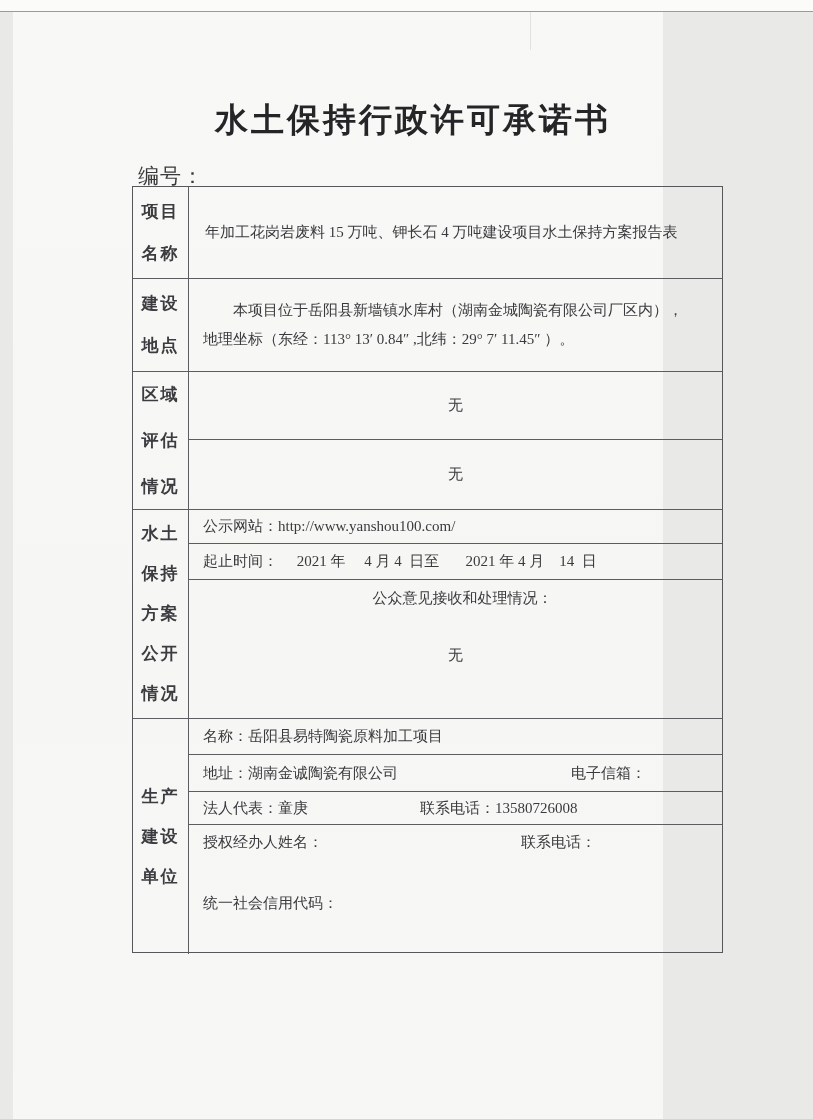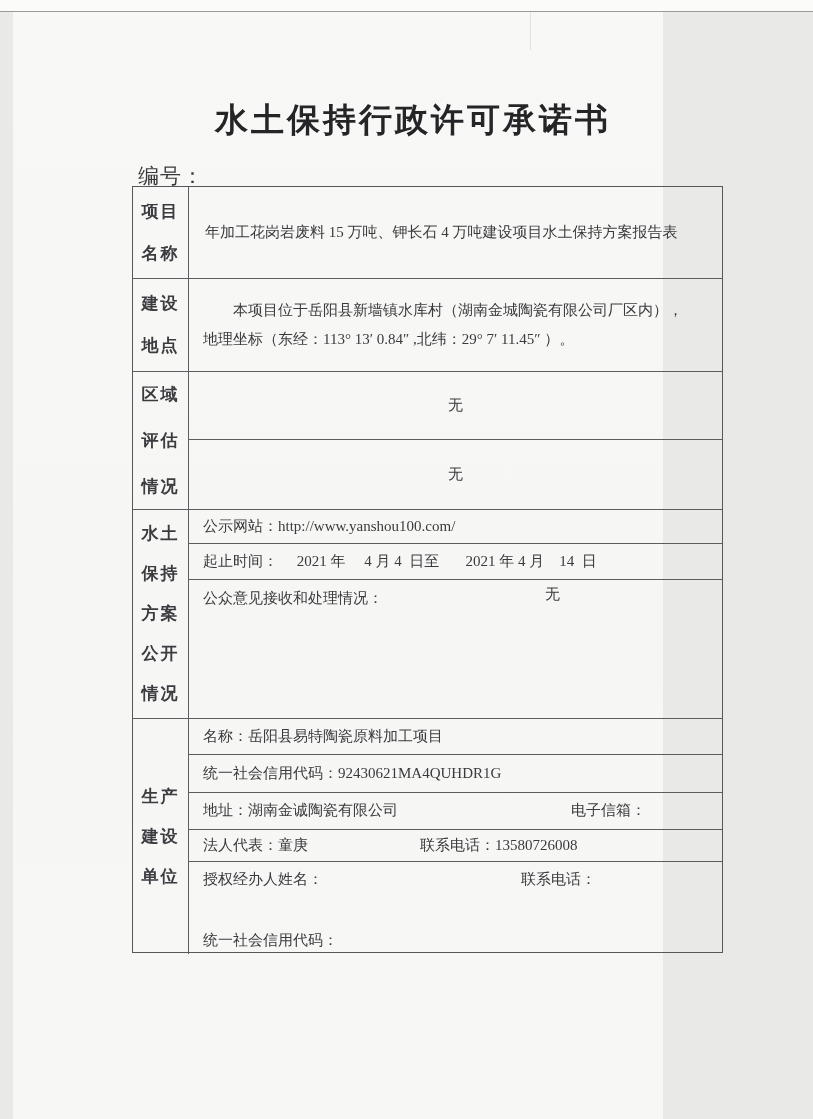--- a/index.html
+++ b/index.html
@@ -103,36 +103,35 @@
       <div class="lcell">
         <span style="line-height:40px">水土</span>
         <span style="line-height:40px">保持</span>
         <span style="line-height:40px">方案</span>
         <span style="line-height:40px">公开</span>
         <span style="line-height:40px">情况</span>
       </div>
       <div class="ccell">
         <div class="subrow" style="height:33px">公示网站：http://www.yanshou100.com/</div>
         <div class="subrow pre" style="height:36px">起止时间：     2021 年     4 月 4  日至       2021 年 4 月    14  日</div>
-        <div class="subrow opinion-cell" style="height:140px;align-items:flex-start;padding-left:0">
+        <div class="subrow opinion-cell" style="height:140px;flex-direction:column;align-items:center;padding-left:0">
           <div class="opinion-label">公众意见接收和处理情况：</div>
           <div class="opinion-value">无</div>
         </div>
       </div>
     </div>
 
     <div class="trow" style="height:236px">
       <div class="lcell">
         <span style="line-height:40px">生产</span>
         <span style="line-height:40px">建设</span>
         <span style="line-height:40px">单位</span>
       </div>
       <div class="ccell">
         <div class="subrow" style="height:35px">名称：岳阳县易特陶瓷原料加工项目</div>
-        <div class="subrow" style="height:38px">统一社会信用代码：92430621MA4QUHDR1G</div>
         <div class="subrow" style="height:37px">
           <span class="pair-a w368">地址：湖南金诚陶瓷有限公司</span>
           <span class="pair-a">电子信箱：</span>
         </div>
         <div class="subrow" style="height:33px">
           <span class="pair-a w217">法人代表：童庚</span>
           <span class="pair-a">联系电话：13580726008</span>
         </div>
         <div class="subrow last-cell" style="height:93px;flex-direction:column;align-items:stretch;justify-content:flex-start;padding-left:0">
           <div class="row-line">

